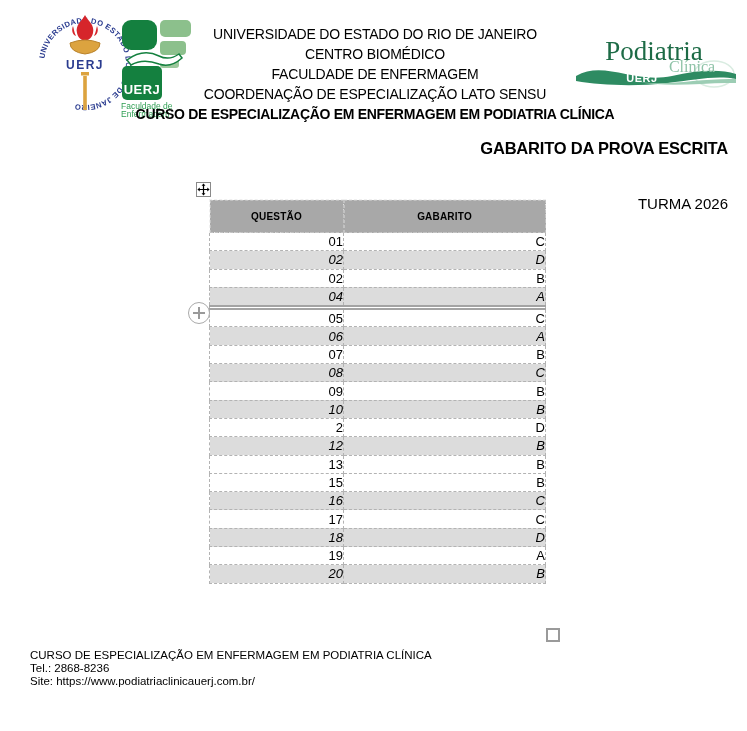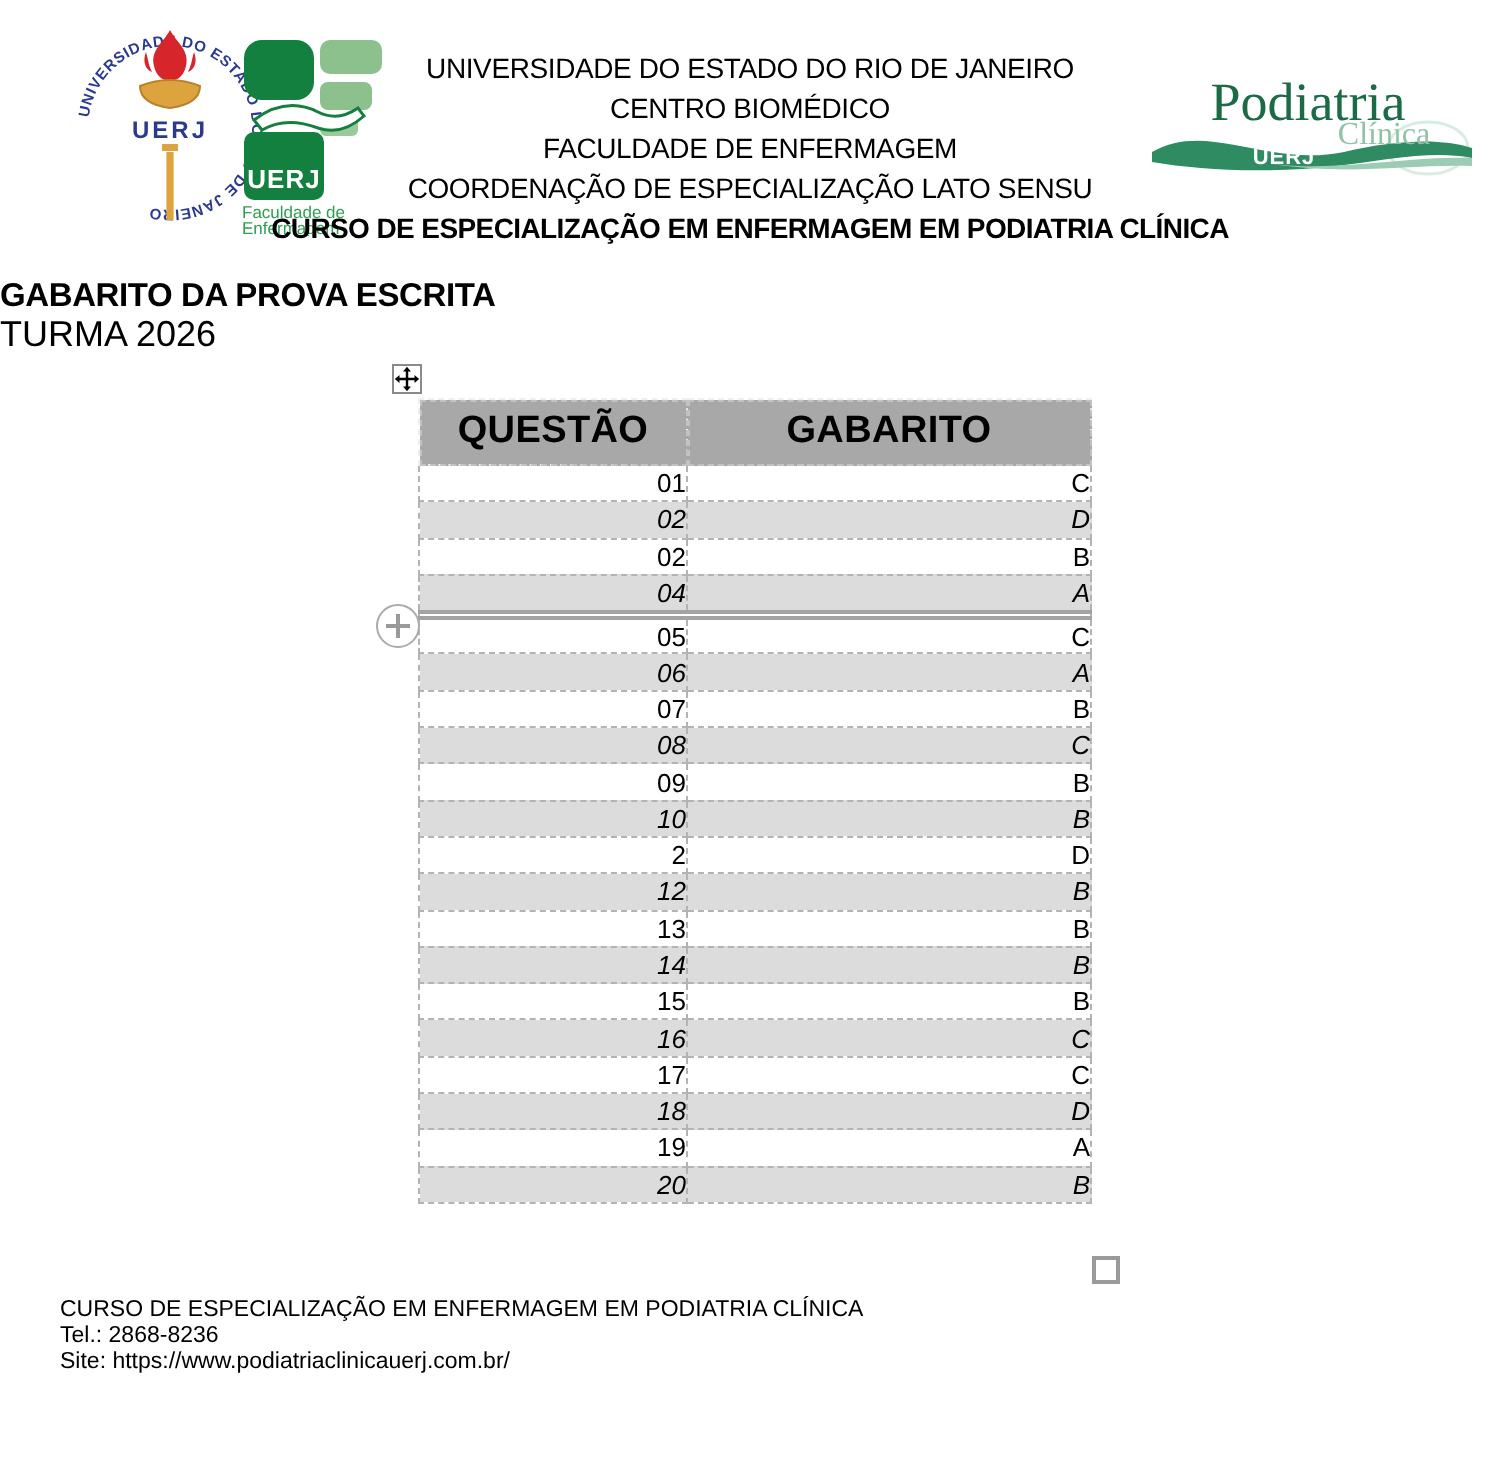--- a/index.html
+++ b/index.html
@@ -9,41 +9,41 @@
 
   
   .uerj-seal { position:absolute; left:33px; top:12px; width:104px; height:112px; }
   .fuerj-logo { position:absolute; left:117px; top:18px; width:88px; height:100px; }
   .podiatria-logo { position:absolute; left:576px; top:36px; width:160px; height:64px; }
 
   .header-text { position:absolute; left:135px; top:24px; width:480px; text-align:center; }
   .header-text .org-line { font-size:14px; line-height:20px; letter-spacing:-0.2px; }
   .header-text .course-line { font-size:14px; font-weight:bold; line-height:21px; letter-spacing:-0.3px; white-space:nowrap; margin-left:-30px; margin-right:-30px; }
 
-  .title-block { position:absolute; left:0; top:138px; width:728px; text-align:left; }
+  .title-block { position:absolute; left:0; top:138px; width:728px; text-align:right; }
   .title-main { font-size:16.5px; font-weight:bold; line-height:20px; letter-spacing:-0.2px; }
-  .title-sub { font-size:18px; line-height:19px; }
+  .title-sub { font-size:15px; line-height:19px;margin-top:36px; }
 
   
   .move-handle { position:absolute; left:196px; top:182px; width:15px; height:15px;
                  background:#fff; border:1px solid #8a8a8a; display:flex; align-items:center;
                  justify-content:center; cursor:move; }
   .insert-row-control { position:absolute; left:188px; top:302px; width:22px; height:22px;
                  border:1.5px solid #aaaaaa; border-radius:50%; background:#fff; cursor:pointer; }
   .insert-row-control::before, .insert-row-control::after { content:""; position:absolute; background:#9a9a9a; }
   .insert-row-control::before { left:4px; right:4px; top:50%; height:1.6px; margin-top:-0.8px; }
   .insert-row-control::after { top:4px; bottom:4px; left:50%; width:1.6px; margin-left:-0.8px; }
   .resize-handle { position:absolute; left:546px; top:628px; width:14px; height:14px;
                  background:#fff; border:2px solid #9a9a9a; cursor:nwse-resize; }
 
   
   .table-wrap { position:absolute; left:209px; top:199px; }
   table.answers { border-collapse:collapse; table-layout:fixed; width:336px; }
   table.answers th {
-      background:#a8a8a8; height:33px; font-size:19px; font-weight:bold;
+      background:#a8a8a8; height:33px; font-size:10px; font-weight:bold;
       border:1px dashed #efefef; outline:1px dashed #c2c2c2; outline-offset:-1px;
       text-align:center; vertical-align:middle; letter-spacing:0.2px; }
   table.answers td {
       height:18.3px; font-size:13px; text-align:right; vertical-align:middle;
       border:1px dashed #b3b3b3; background:#fff; }
   table.answers tr.even td { background:#dcdcdc;font-style:italic; }
   table.answers tr.insert-gap td {
       height:3px; background:#fff; border-left:1px dashed #b3b3b3; border-right:1px dashed #b3b3b3;
       border-top:2px solid #a3a3a3; border-bottom:2px solid #a3a3a3; padding:0; }
 
@@ -181,24 +181,20 @@
             <td>D</td>
           </tr>
           <tr class="even">
             <td>12</td>
             <td>B</td>
           </tr>
           <tr class="odd">
             <td>13</td>
             <td>B</td>
           </tr>
-          <tr class="even">
-            <td>14</td>
-            <td>B</td>
-          </tr>
           <tr class="odd">
             <td>15</td>
             <td>B</td>
           </tr>
           <tr class="even">
             <td>16</td>
             <td>C</td>
           </tr>
           <tr class="odd">
             <td>17</td>

